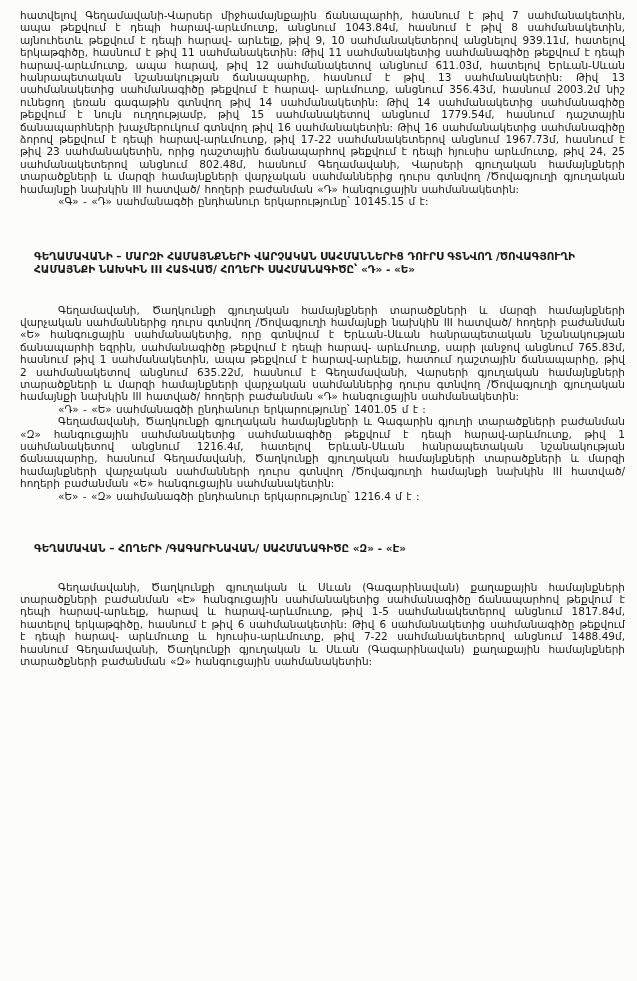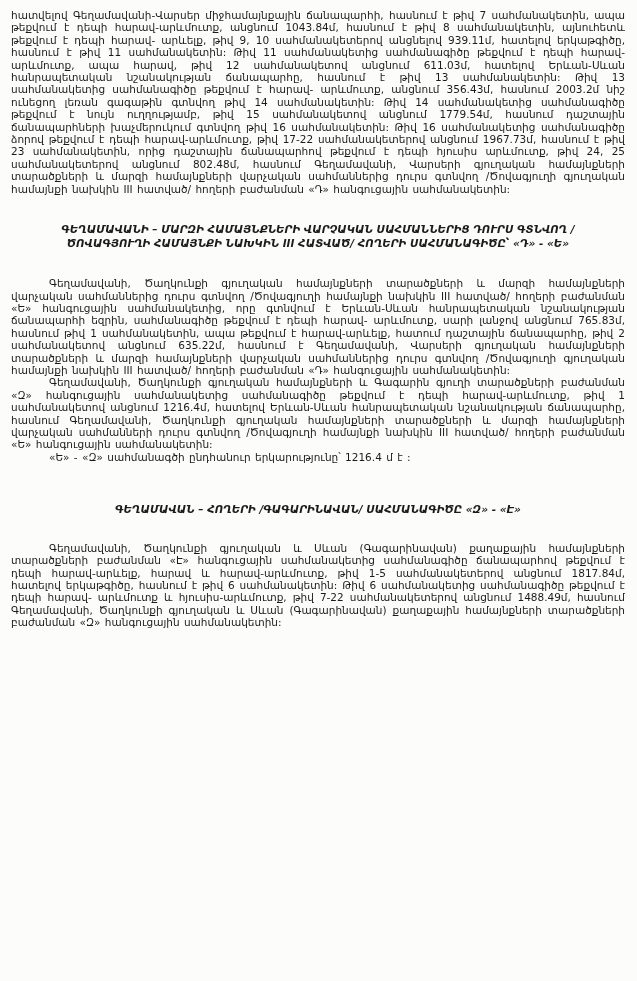--- a/index.html
+++ b/index.html
@@ -11,62 +11,62 @@
     position: relative;
     width: 637px;
     height: 981px;
     margin: 0 auto;
     background: #fcfcfa;
     color: #1b1b1b;
     font-family: "DejaVu Sans", sans-serif;
     font-size: 10.5px;
     line-height: 12.4px;
     box-sizing: border-box;
-    padding: 9px 12px 0 11px;
+    padding: 9px 12px 0 20px;
     overflow: hidden;
   }
   .para {
     margin: 0;
     text-align: justify;
     word-spacing: 1px;
   }
   .para.indent {
     text-indent: 38px;
   }
   .length-line {
     margin: 0;
     text-indent: 38px;
     text-align: left;
     word-spacing: 1px;
   }
   .heading {
-    margin: 28px 14px 27px 14px;
+    margin: 42px 14px 27px 14px;
     font-size: 10.5px;
     font-weight: bold;
-    text-align: center;
     line-height: 13.5px;
-    font-style: italic;
   }
   .heading.single {
     margin-top: 40px;
     margin-bottom: 25px;
   }
 </style>
 </head>
 <body>
 
 <div class="page">
 
   <p class="para">հատվելով Գեղամավանի-Վարսեր միջհամայնքային ճանապարհի, հասնում է թիվ 7 սահմանակետին, ապա թեքվում է դեպի հարավ-արևմուտք, անցնում 1043.84մ, հասնում է թիվ 8 սահմանակետին, այնուհետև թեքվում է դեպի հարավ- արևելք, թիվ 9, 10 սահմանակետերով անցնելով 939.11մ, հատելով երկաթգիծը, հասնում է թիվ 11 սահմանակետին: Թիվ 11 սահմանակետից սահմանագիծը թեքվում է դեպի հարավ-արևմուտք, ապա հարավ, թիվ 12 սահմանակետով անցնում 611.03մ, հատելով Երևան-Սևան հանրապետական նշանակության ճանապարհը, հասնում է թիվ 13 սահմանակետին: Թիվ 13 սահմանակետից սահմանագիծը թեքվում է հարավ- արևմուտք, անցնում 356.43մ, հասնում 2003.2մ նիշ ունեցող լեռան գագաթին գտնվող թիվ 14 սահմանակետին: Թիվ 14 սահմանակետից սահմանագիծը թեքվում է նույն ուղղությամբ, թիվ 15 սահմանակետով անցնում 1779.54մ, հասնում դաշտային ճանապարհների խաչմերուկում գտնվող թիվ 16 սահմանակետին: Թիվ 16 սահմանակետից սահմանագիծը ձորով թեքվում է դեպի հարավ-արևմուտք, թիվ 17-22 սահմանակետերով անցնում 1967.73մ, հասնում է թիվ 23 սահմանակետին, որից դաշտային ճանապարհով թեքվում է դեպի հյուսիս արևմուտք, թիվ 24, 25 սահմանակետերով անցնում 802.48մ, հասնում Գեղամավանի, Վարսերի գյուղական համայնքների տարածքների և մարզի համայնքների վարչական սահմաններից դուրս գտնվող /Ծովագյուղի գյուղական համայնքի նախկին III հատված/ հողերի բաժանման «Դ» հանգուցային սահմանակետին:</p>
 
+  <p class="length-line">«Գ» - «Դ» սահմանագծի ընդհանուր երկարությունը՝ 10145.15 մ է:</p>
 
   <h2 class="heading">ԳԵՂԱՄԱՎԱՆԻ – ՄԱՐԶԻ ՀԱՄԱՅՆՔՆԵՐԻ ՎԱՐՉԱԿԱՆ ՍԱՀՄԱՆՆԵՐԻՑ ԴՈՒՐՍ ԳՏՆՎՈՂ /ԾՈՎԱԳՅՈՒՂԻ ՀԱՄԱՅՆՔԻ ՆԱԽԿԻՆ III ՀԱՏՎԱԾ/ ՀՈՂԵՐԻ ՍԱՀՄԱՆԱԳԻԾԸ՝ «Դ» - «Ե»</h2>
 
   <p class="para indent">Գեղամավանի, Ծաղկունքի գյուղական համայնքների տարածքների և մարզի համայնքների վարչական սահմաններից դուրս գտնվող /Ծովագյուղի համայնքի նախկին III հատված/ հողերի բաժանման «Ե» հանգուցային սահմանակետից, որը գտնվում է Երևան-Սևան հանրապետական նշանակության ճանապարհի եզրին, սահմանագիծը թեքվում է դեպի հարավ- արևմուտք, սարի լանջով անցնում 765.83մ, հասնում թիվ 1 սահմանակետին, ապա թեքվում է հարավ-արևելք, հատում դաշտային ճանապարհը, թիվ 2 սահմանակետով անցնում 635.22մ, հասնում է Գեղամավանի, Վարսերի գյուղական համայնքների տարածքների և մարզի համայնքների վարչական սահմաններից դուրս գտնվող /Ծովագյուղի գյուղական համայնքի նախկին III հատված/ հողերի բաժանման «Դ» հանգուցային սահմանակետին:</p>
 
+  <p class="length-line">«Դ» - «Ե» սահմանագծի ընդհանուր երկարությունը՝ 1401.05 մ է :</p>
 
 
   <p class="para indent">Գեղամավանի, Ծաղկունքի գյուղական համայնքների և Գագարին գյուղի տարածքների բաժանման «Զ» հանգուցային սահմանակետից սահմանագիծը թեքվում է դեպի հարավ-արևմուտք, թիվ 1 սահմանակետով անցնում 1216.4մ, հատելով Երևան-Սևան հանրապետական նշանակության ճանապարհը, հասնում Գեղամավանի, Ծաղկունքի գյուղական համայնքների տարածքների և մարզի համայնքների վարչական սահմանների դուրս գտնվող /Ծովագյուղի համայնքի նախկին III հատված/ հողերի բաժանման «Ե» հանգուցային սահմանակետին:</p>
 
   <p class="length-line">«Ե» - «Զ» սահմանագծի ընդհանուր երկարությունը՝ 1216.4 մ է :</p>
 
   <h2 class="heading single">ԳԵՂԱՄԱՎԱՆ – ՀՈՂԵՐԻ /ԳԱԳԱՐԻՆԱՎԱՆ/ ՍԱՀՄԱՆԱԳԻԾԸ «Զ» - «Է»</h2>
 
   <p class="para indent">Գեղամավանի, Ծաղկունքի գյուղական և Սևան (Գագարինավան) քաղաքային համայնքների տարածքների բաժանման «Է» հանգուցային սահմանակետից սահմանագիծը ճանապարհով թեքվում է դեպի հարավ-արևելք, հարավ և հարավ-արևմուտք, թիվ 1-5 սահմանակետերով անցնում 1817.84մ, հատելով երկաթգիծը, հասնում է թիվ 6 սահմանակետին: Թիվ 6 սահմանակետից սահմանագիծը թեքվում է դեպի հարավ- արևմուտք և հյուսիս-արևմուտք, թիվ 7-22 սահմանակետերով անցնում 1488.49մ, հասնում Գեղամավանի, Ծաղկունքի գյուղական և Սևան (Գագարինավան) քաղաքային համայնքների տարածքների բաժանման «Զ» հանգուցային սահմանակետին:</p>
 

